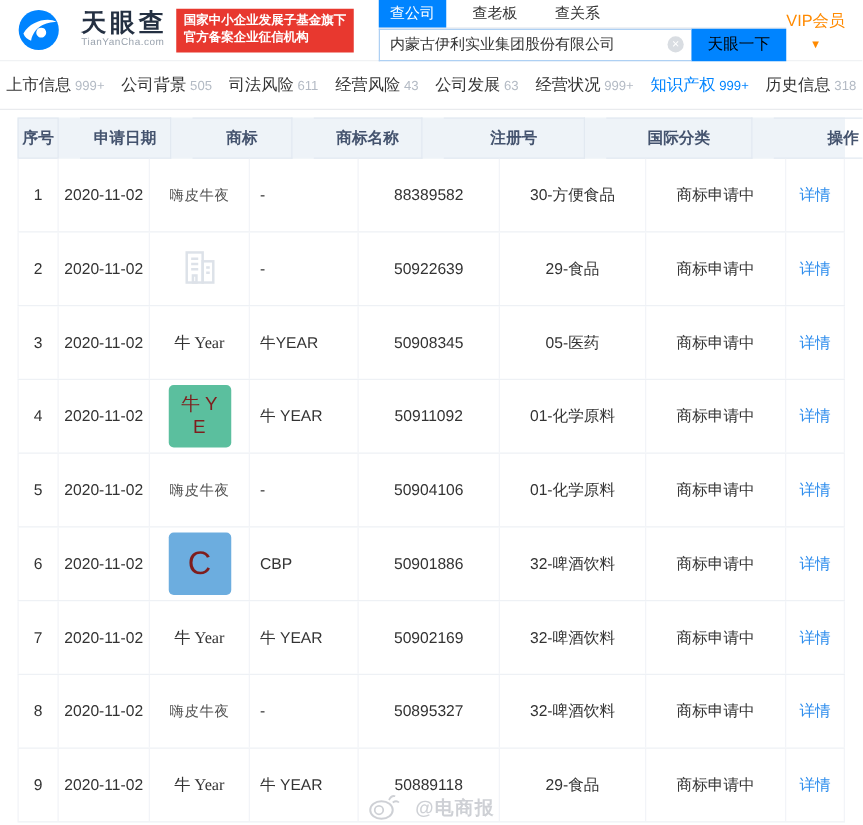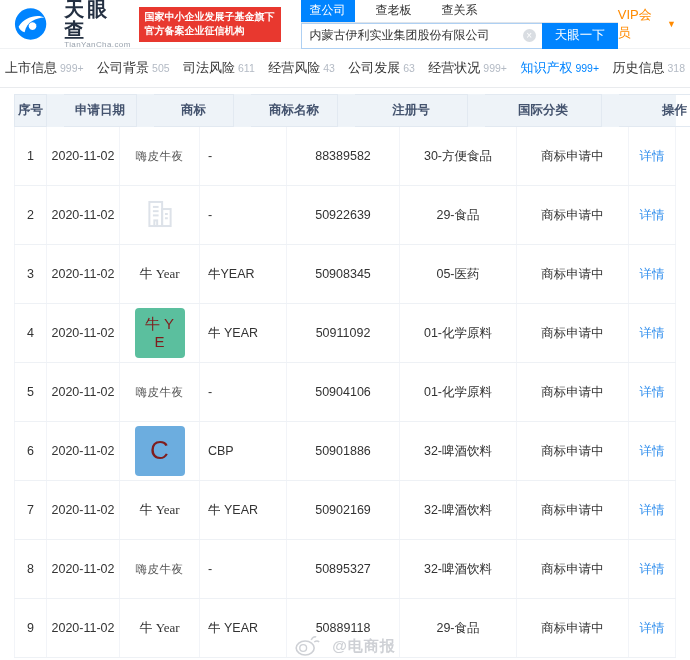--- a/index.html
+++ b/index.html
@@ -35,24 +35,24 @@
   .search-input-wrap{flex:1;position:relative;border:1px solid #aed0f3;border-right:none;display:flex;align-items:center;background:#fff;}
   .search-input-wrap input{
     border:none;outline:none;width:100%;font-size:12px;padding:0 22px 0 8px;color:#333;
     font-family:inherit;background:transparent;
   }
   .clear{
     position:absolute;right:6px;width:13px;height:13px;border-radius:50%;
     background:#d9dde2;color:#fff;font-size:10px;line-height:13px;text-align:center;cursor:pointer;
   }
   .search-button{
-    background:var(--brand-blue);color:#ffffff;border:none;font-size:12.5px;
+    background:var(--brand-blue);color:#000000;border:none;font-size:12.5px;
     padding:0 13px;cursor:pointer;font-family:inherit;
   }
-  .vip{margin-left:auto;color:var(--vip-orange);font-size:13px;display:flex;align-items:center;gap:4px;cursor:pointer;}
+  .vip{margin-left:auto;color:var(--vip-orange);font-size:13px;display:flex;align-items:center;gap:4px;cursor:pointer;flex-direction:column;}
   .caret{font-size:9px;}
   
   nav{
     display:flex;justify-content:space-between;align-items:center;height:40px;
     padding:0 5px;border-top:1px solid #f0f2f4;border-bottom:1px solid #e9ebee;
   }
   .nav-item{font-size:13px;color:#333;cursor:pointer;white-space:nowrap;}
   .nav-count{font-size:10.5px;color:#b3bac4;margin-left:3px;}
   .nav-item.active .nav-label,.nav-item.active .nav-count{color:var(--brand-blue);}
   

